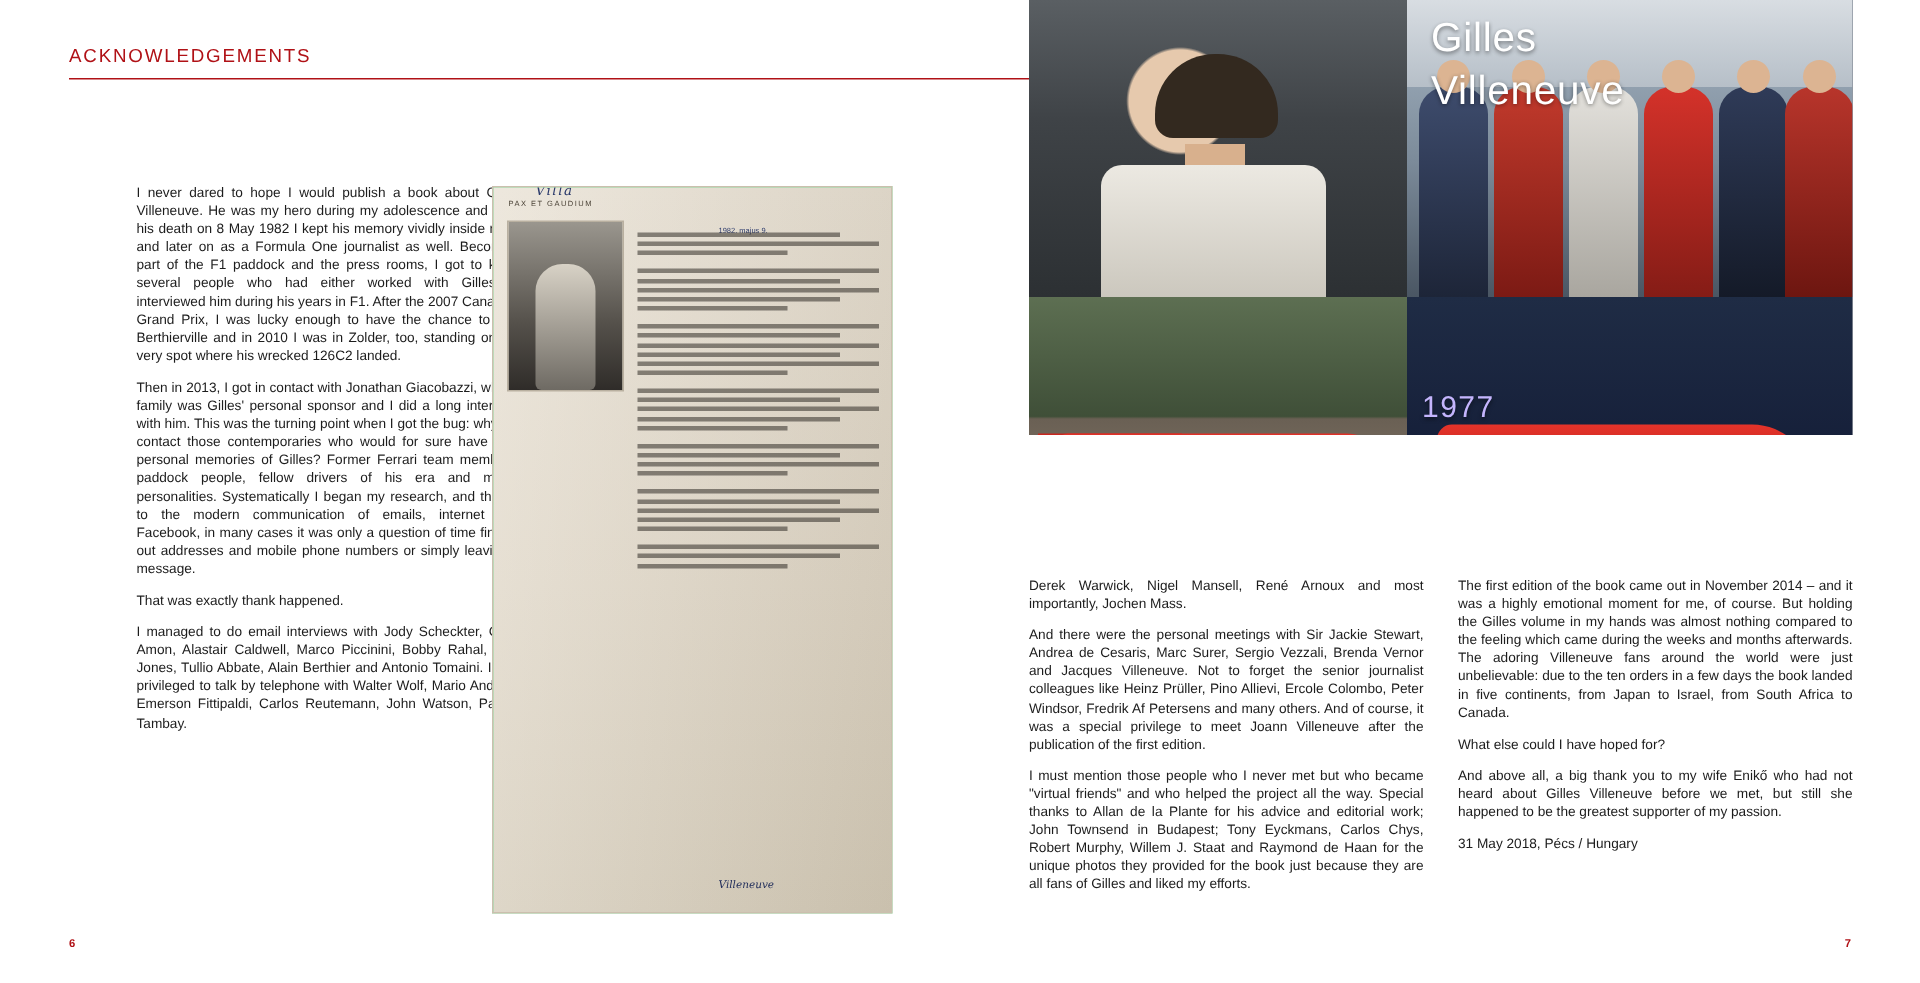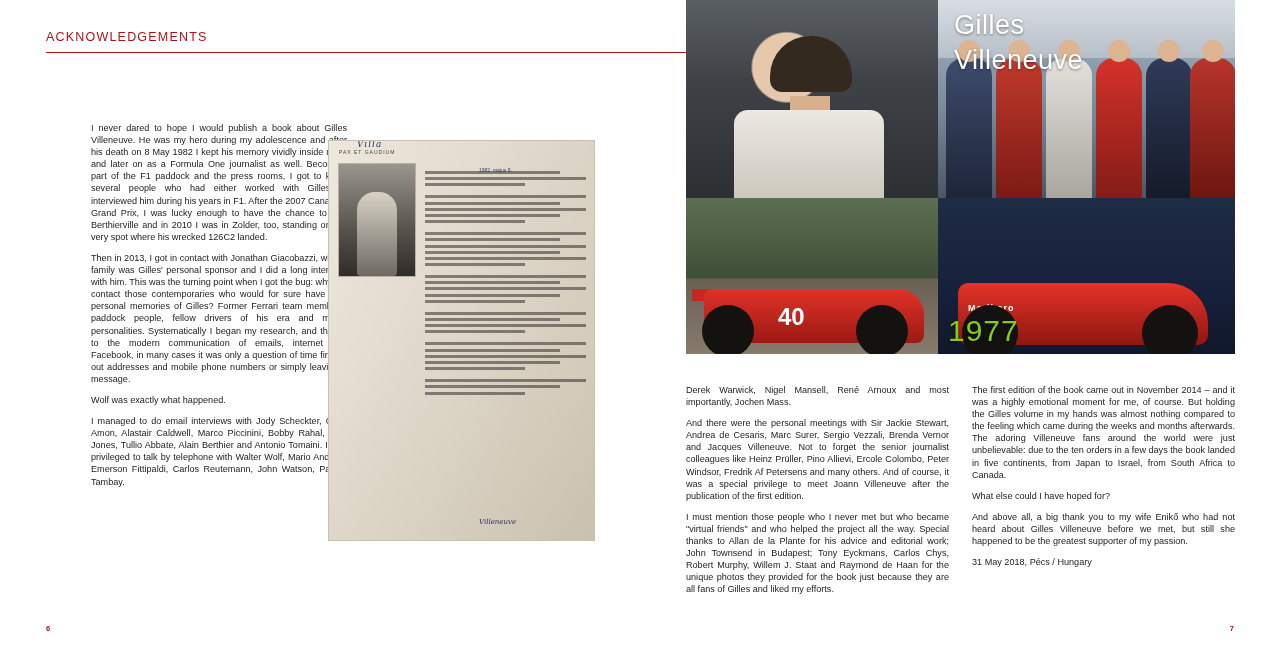--- a/index.html
+++ b/index.html
@@ -66,23 +66,23 @@
     color: #1c1c1c;
     margin-left: 45px;
   }
   .left-col p {
     margin: 0 0 9px 0;
   }
 
   .letter-photo {
     position: absolute;
     left: 328px;
-    top: 140px;
+    top: 124px;
     width: 267px;
-    height: 401px;
+    height: 485px;
     background: #86efac;
     overflow: hidden;
     border: 1px solid #cbbfae;
     box-sizing: border-box;
   }
   .letter-paper {
     position: absolute;
     inset: 0;
     background:
       linear-gradient(100deg, rgba(255,255,255,0.35), rgba(0,0,0,0.06)),
@@ -160,21 +160,21 @@
   }
   .folio-left { left: 46px; }
   .folio-right { right: 46px; }
 
   
   .collage {
     position: absolute;
     left: 46px;
     top: 0;
     width: 549px;
-    height: 354px;
+    height: 290px;
     overflow: hidden;
     background: #273142;
   }
   .ph {
     position: absolute;
     overflow: hidden;
   }
   .ph-portrait {
     left: 0; top: 0; width: 252px; height: 198px;
     background:
@@ -297,22 +297,22 @@
     position: absolute;
     bottom: 10px; width: 56px; height: 56px;
     background: #131210; border-radius: 50%;
   }
   .ph-pits .tyreA { left: 24px; }
   .ph-pits .tyreB { left: 204px; }
 
   .year-stamp {
     position: absolute;
     left: 262px; bottom: 6px;
-    color: #84cc16;
-    font-size: 30px;
+    color: #c4b5fd;
+    font-size: 20px;
     letter-spacing: 1px;
     text-shadow: 0 1px 3px rgba(0,0,0,0.5);
   }
 
   .right-cols {
     position: absolute;
     left: 46px;
     top: 384px;
     width: 549px;
     display: flex;
@@ -332,21 +332,21 @@
 
 <div class="spread">
 
   <div class="page page-left">
     <div class="section-title">ACKNOWLEDGEMENTS</div>
     <div class="title-rule"></div>
 
     <div class="left-col">
       <p>I never dared to hope I would publish a book about Gilles Villeneuve. He was my hero during my adolescence and after his death on 8 May 1982 I kept his memory vividly inside me – and later on as a Formula One journalist as well. Becoming part of the F1 paddock and the press rooms, I got to know several people who had either worked with Gilles or interviewed him during his years in F1. After the 2007 Canadian Grand Prix, I was lucky enough to have the chance to visit Berthierville and in 2010 I was in Zolder, too, standing on the very spot where his wrecked 126C2 landed.</p>
       <p>Then in 2013, I got in contact with Jonathan Giacobazzi, whose family was Gilles' personal sponsor and I did a long interview with him. This was the turning point when I got the bug: why not contact those contemporaries who would for sure have very personal memories of Gilles? Former Ferrari team members, paddock people, fellow drivers of his era and media personalities. Systematically I began my research, and thanks to the modern communication of emails, internet and Facebook, in many cases it was only a question of time finding out addresses and mobile phone numbers or simply leaving a message.</p>
-      <p>Wolf was exactly what happened.</p>
+      <p>That was exactly thank happened.</p>
       <p>I managed to do email interviews with Jody Scheckter, Chris Amon, Alastair Caldwell, Marco Piccinini, Bobby Rahal, Alan Jones, Tullio Abbate, Alain Berthier and Antonio Tomaini. I was privileged to talk by telephone with Walter Wolf, Mario Andretti, Emerson Fittipaldi, Carlos Reutemann, John Watson, Patrick Tambay.</p>
     </div>
 
     <div class="letter-photo">
       <div class="letter-paper"></div>
       <div class="letter-head">PAX ET GAUDIUM</div>
       <div class="letter-head" style="top:2px;">
         <span class="hand">Villa</span>
       </div>
       <div class="letter-photo-inset">

